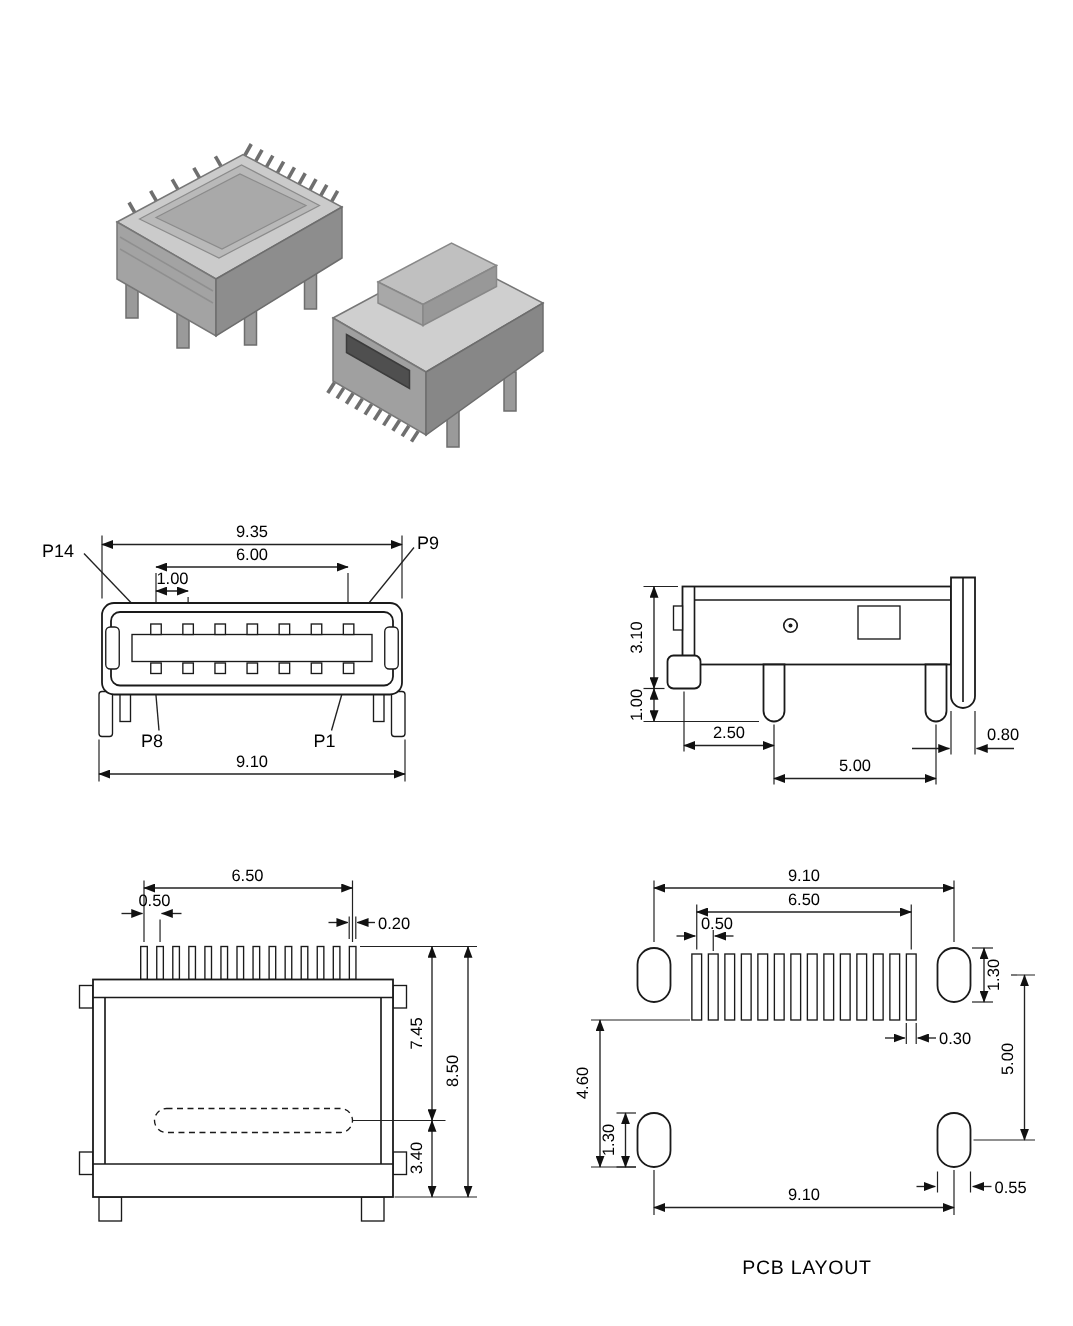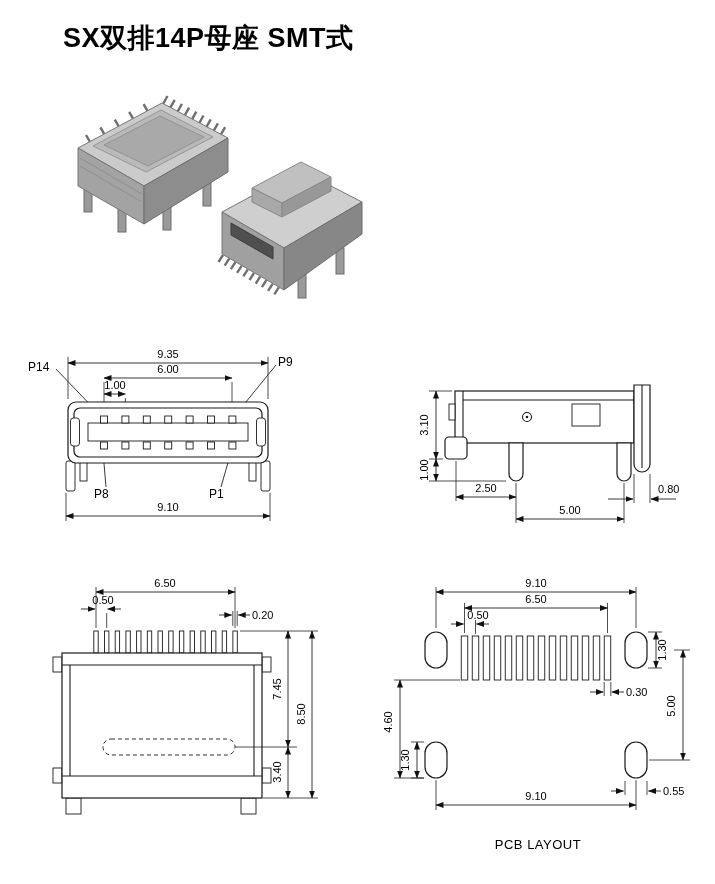--- a/index.html
+++ b/index.html
@@ -18,21 +18,20 @@
   .dt  { font-size:11px; fill:#000; }
   .pl  { font-size:12px; fill:#000; }
   .cap { font-size:13px; fill:#000; letter-spacing:0.5px; }
   .tooth { stroke:#6f6f6f; stroke-width:2.4; }
   .ridge { stroke:#8f8f8f; stroke-width:1; }
 </style>
 </head>
 <body>
 
 <div class="sheet">
-  <h1 class="title">SX双排14P母座 SMT式</h1>
 
   <svg class="drawing" width="715" height="884" viewBox="0 0 715 884" xmlns="http://www.w3.org/2000/svg">
     <defs>
       <marker id="arr" markerWidth="8" markerHeight="6" refX="7.5" refY="3" orient="auto-start-reverse" markerUnits="userSpaceOnUse">
         <path d="M0,0 L8,3 L0,6 Z" fill="#111"></path>
       </marker>
     </defs>
 
     <g>
       <g>

